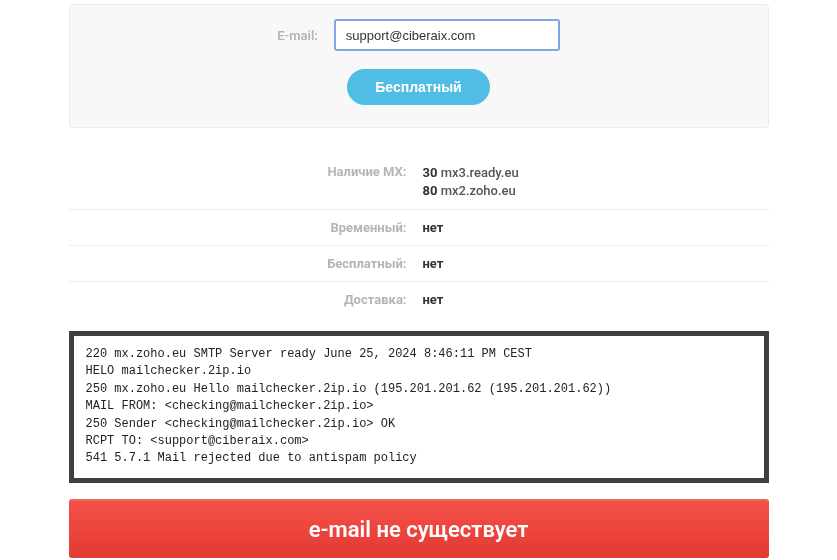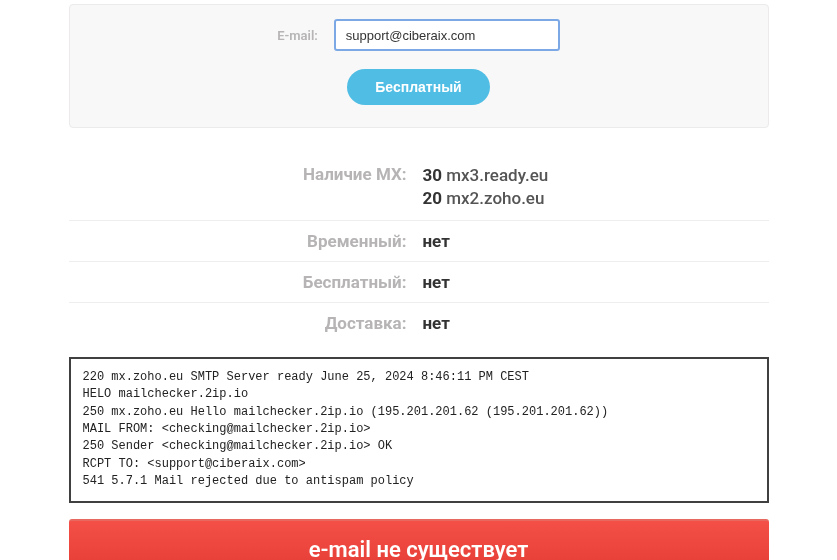--- a/index.html
+++ b/index.html
@@ -55,21 +55,21 @@
     font-weight: 600;
     cursor: pointer;
   }
   .results {
     margin-top: 26px;
   }
   .result-row {
     display: flex;
     border-bottom: 1px solid #eee;
     padding: 10px 0;
-    font-size: 17px;
+    font-size: 13px;
   }
   .result-row:last-of-type { border-bottom: none; }
   .result-label {
     width: 50%;
     text-align: right;
     color: #b6b4b4;
     font-weight: 700;
     padding-right: 12px;
   }
   .result-value {
@@ -80,21 +80,21 @@
     padding-left: 4px;
   }
   .mx-entry {
     display: block;
     line-height: 1.35;
   }
   .mx-prio { font-weight: 700; color: #333; }
   .mx-host { font-weight: 500; color: #555; }
   .smtp-box {
     margin-top: 14px;
-    border: 2px solid #404040;
+    border: 5px solid #404040;
     background: #fff;
     padding: 10px 12px;
     font-family: "Courier New", monospace;
     font-size: 12px;
     line-height: 1.45;
     color: #222;
     white-space: pre-wrap;
     word-break: break-word;
   }
   .result-banner {
@@ -125,21 +125,21 @@
   <div class="results">
 
     <div class="result-row">
       <div class="result-label">Наличие MX:</div>
       <div class="result-value">
         <span class="mx-entry">
           <span class="mx-prio">30</span>
           <span class="mx-host">mx3.ready.eu</span>
         </span>
         <span class="mx-entry">
-          <span class="mx-prio">20</span>
+          <span class="mx-prio">80</span>
           <span class="mx-host">mx2.zoho.eu</span>
         </span>
       </div>
     </div>
 
     <div class="result-row">
       <div class="result-label">Временный:</div>
       <div class="result-value">нет</div>
     </div>
 

